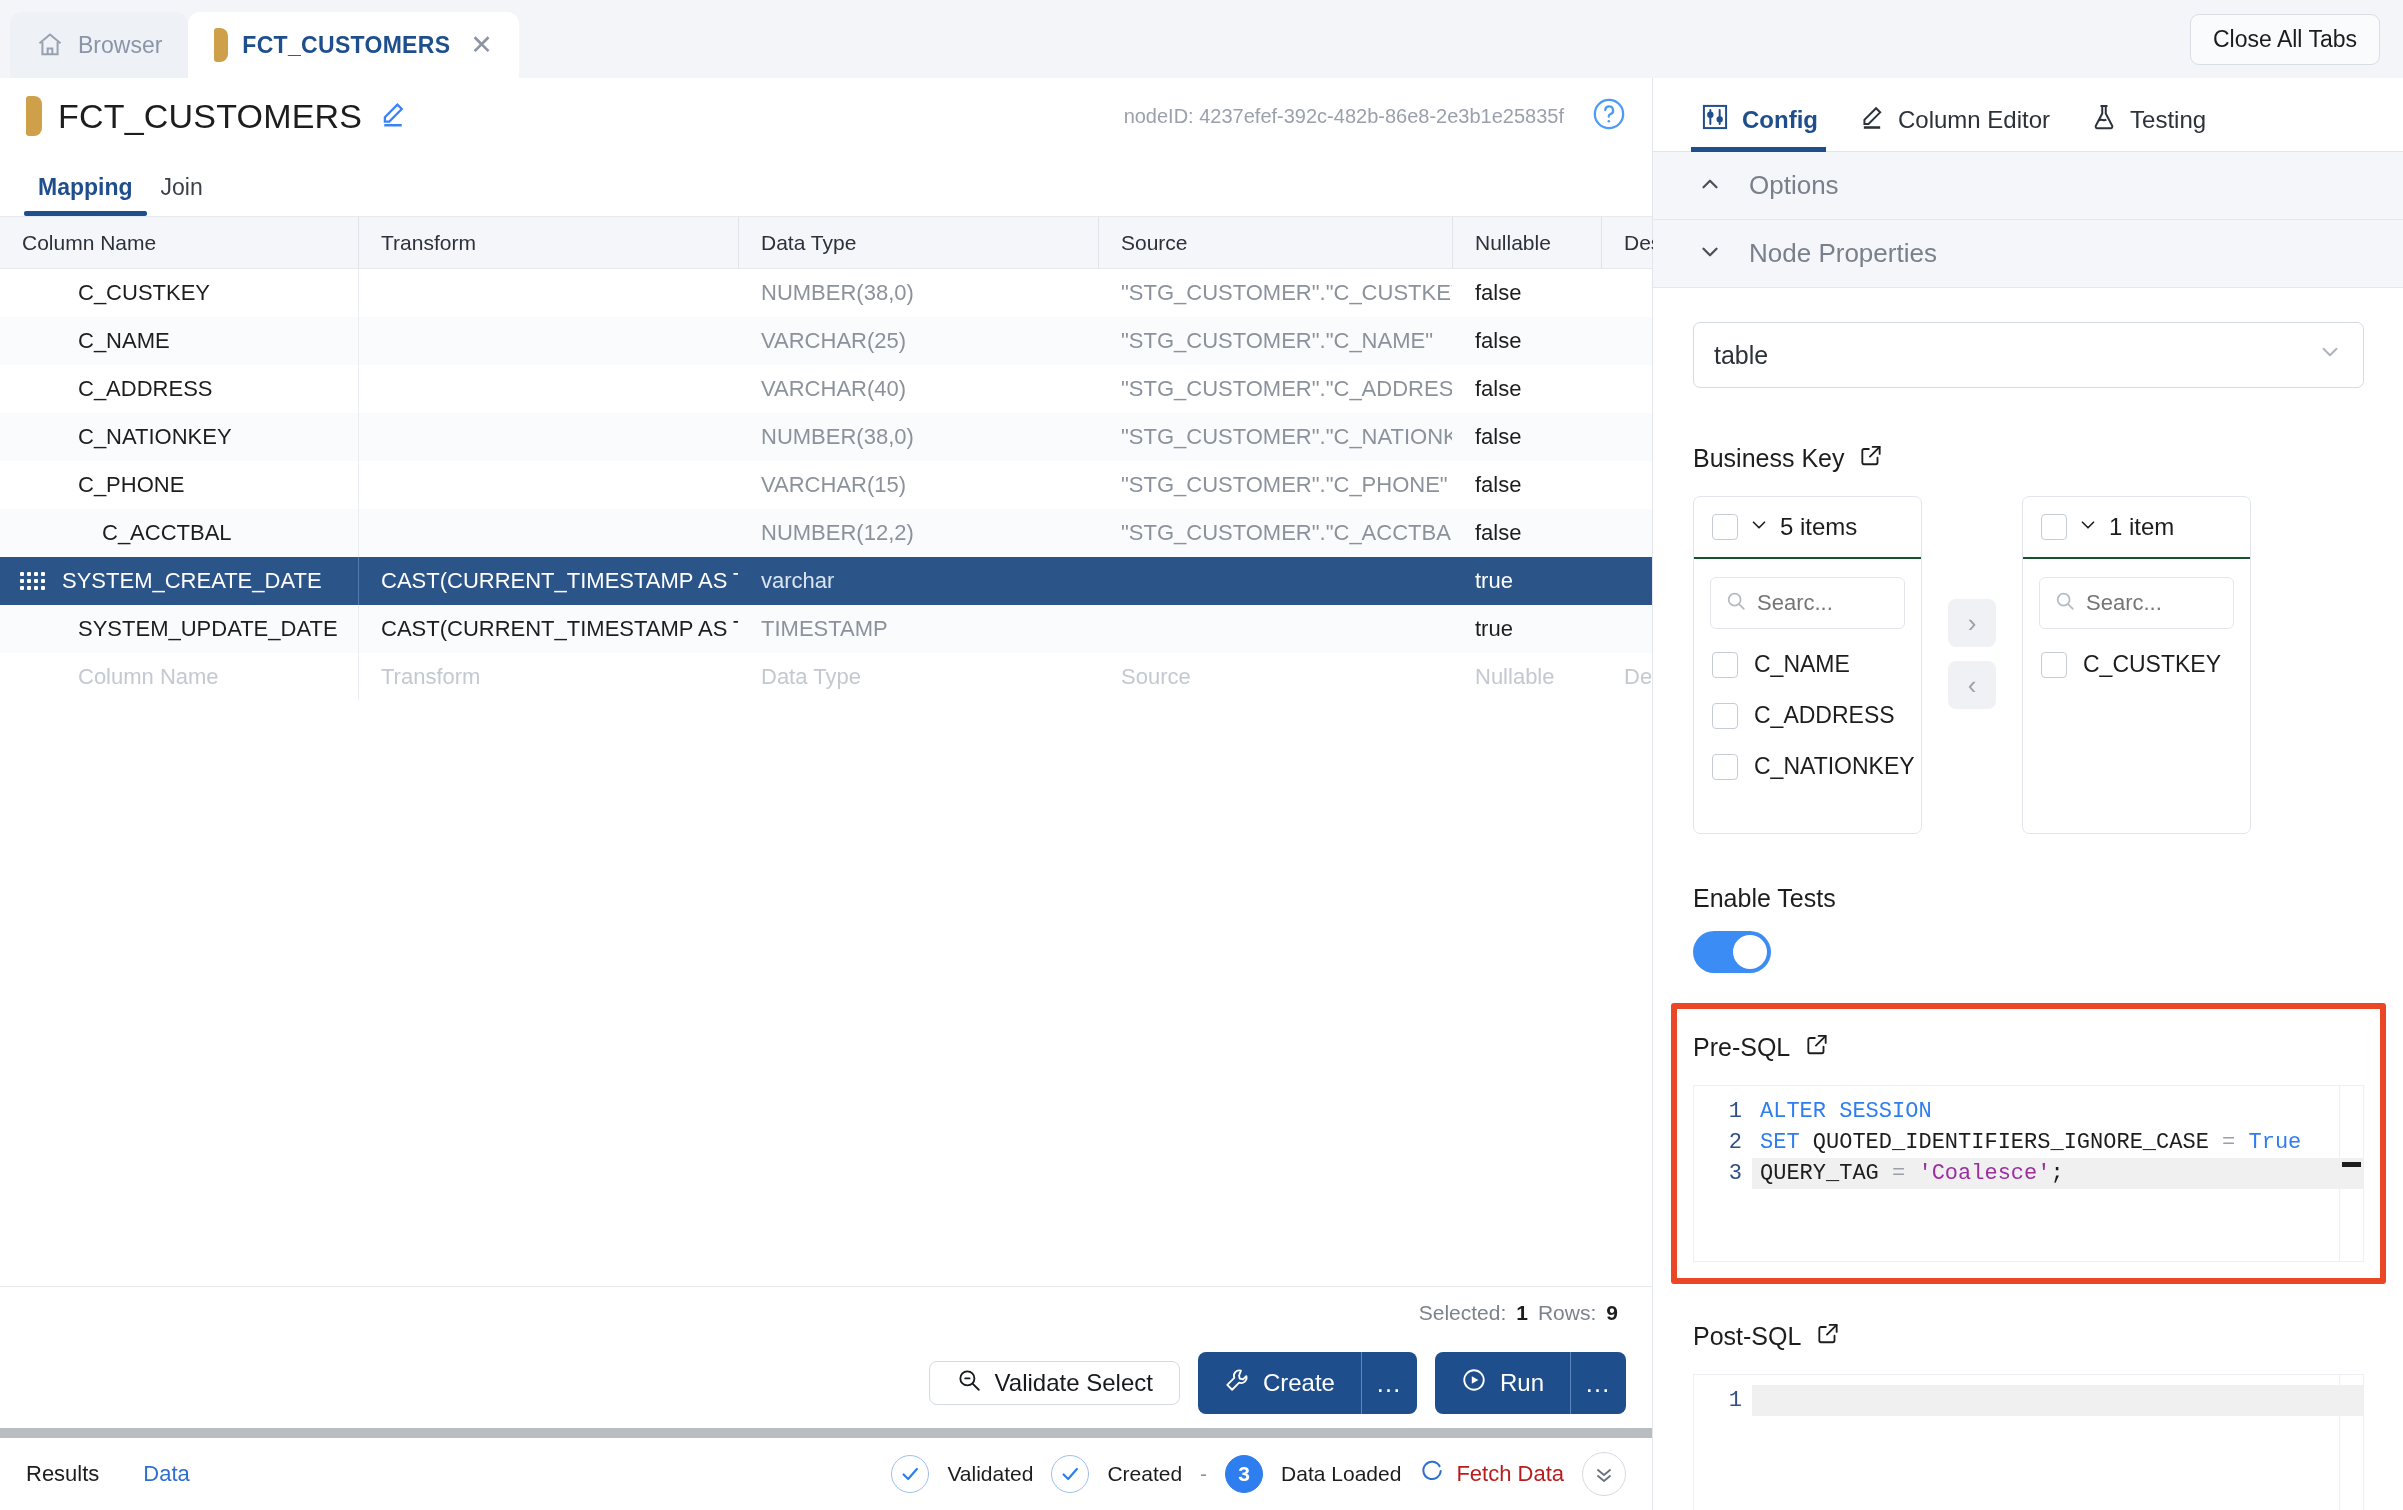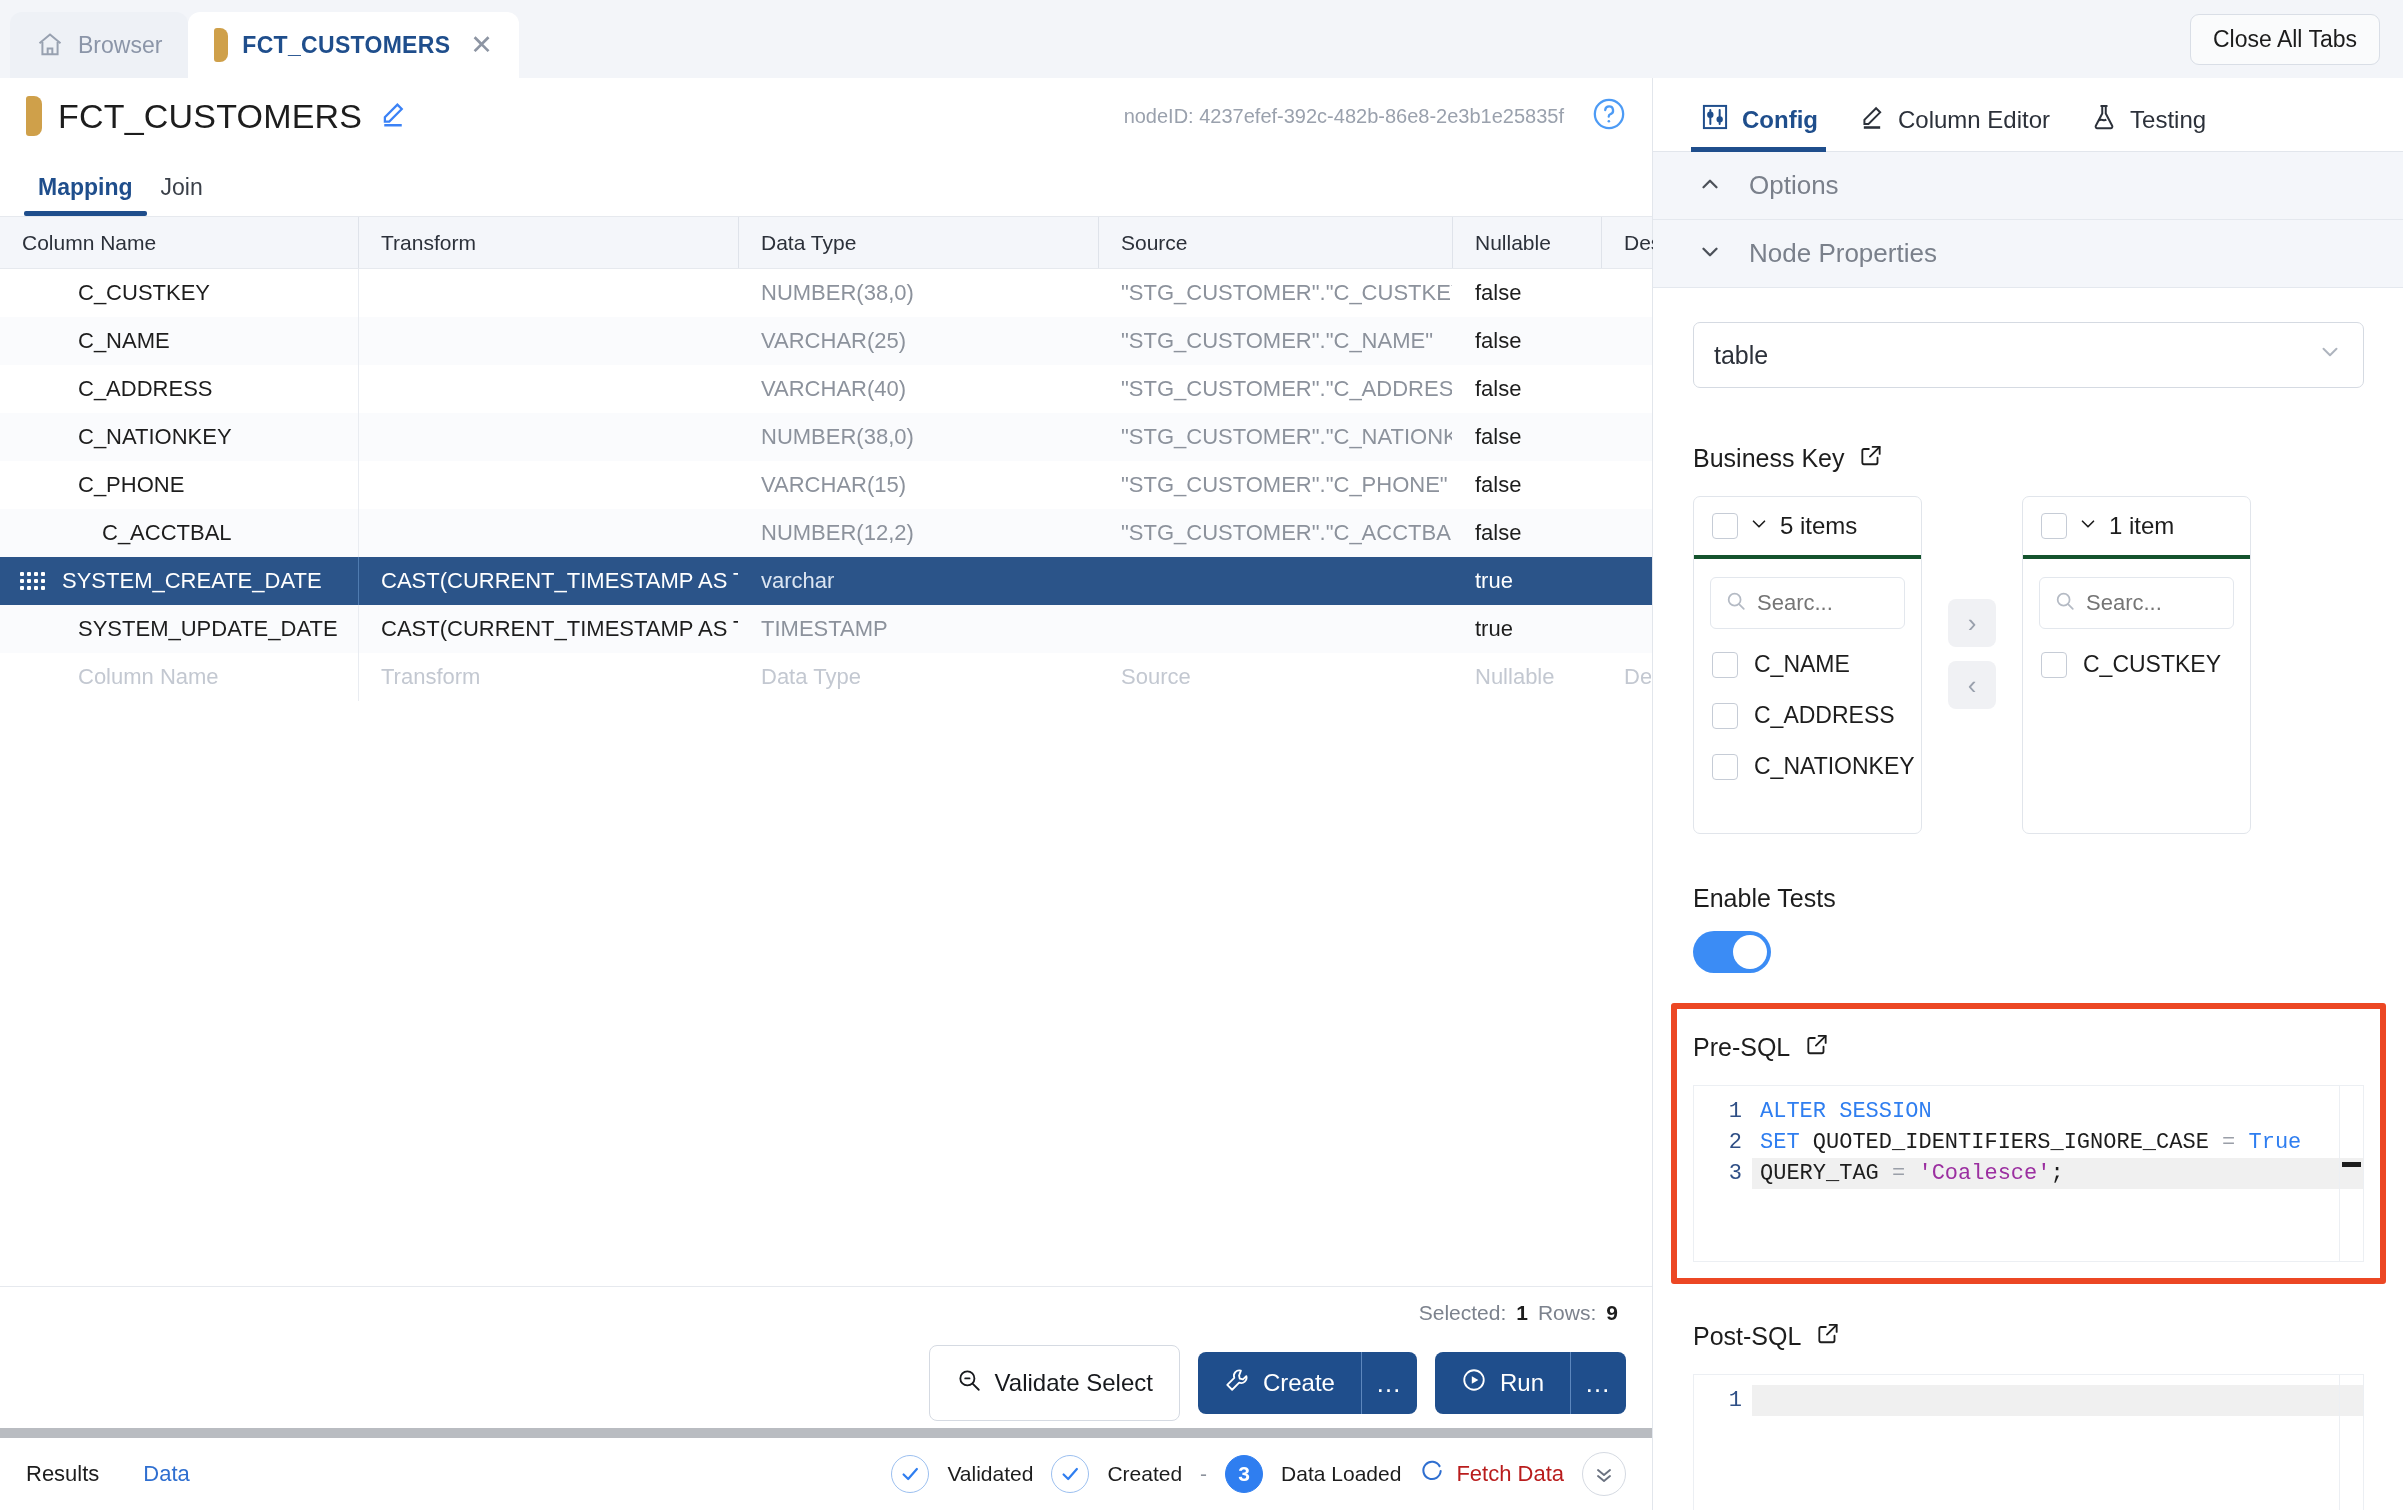--- a/index.html
+++ b/index.html
@@ -74,21 +74,21 @@
 
   
   .w1 { width: 358px; } .w2 { width: 380px; } .w3 { width: 360px; }
   .w4 { width: 354px; } .w5 { width: 149px; } .w6 { width: 50px; }
 
   
   .sel-bar { flex: 0 0 52px; display: flex; align-items: center; justify-content: flex-end; padding-right: 34px;
              font-size: 21px; color: #7c828d; border-top: 1px solid #e6e9ee; gap: 10px;}
   .sel-bar b { color: #1d1d1d; }
   .action-bar { flex: 0 0 90px; display: flex; align-items: center; justify-content: flex-end; gap: 18px; padding-right: 26px; }
-  .btn { display: flex; align-items: center; gap: 13px; font-size: 24px; border-radius: 8px; cursor: pointer; height: 76px; padding: 0 26px;}
+  .btn { display: flex; align-items: center; gap: 13px; font-size: 24px; border-radius: 8px; cursor: pointer; height: 44px; padding: 0 26px;}
   .btn.ghost { background: #fff; border: 1px solid #d5dae2; color: #17191d; }
   .btn-group { display: flex; background: #1f4e8c; border-radius: 8px; overflow: hidden; height: 62px; }
   .btn-group .main { display:flex; align-items:center; gap:13px; color:#fff; font-size:24px; padding: 0 26px; cursor:pointer; }
   .btn-group .dots { display:flex; align-items:center; justify-content:center; width:56px; color:#fff; font-size:26px;
                      border-left:1px solid #5d87bd; cursor:pointer; letter-spacing:2px;}
 
   
   .resizer { flex: 0 0 10px; background: #b9bcc1; cursor: row-resize; }
   .status { flex: 0 0 72px; display: flex; align-items: center; padding: 0 26px; gap: 44px; }
   .status .lres { font-size: 22px; color: #1d1d1d; cursor:pointer;}
@@ -118,21 +118,21 @@
   .fld-label { font-size: 25px; color: #1d1d1d; margin-bottom: 16px; display: flex; align-items: center; gap: 8px;}
   .req { color: #e03a2f; font-size: 25px; }
   .select {
     height: 66px; border: 1px solid #d5dae2; border-radius: 7px; display: flex; align-items: center;
     justify-content: space-between; padding: 0 20px 0 20px; font-size: 25px; color: #2c313a; cursor:pointer;
   }
 
   .bk-label { margin-top: 54px; display:flex; align-items:center; gap: 14px; font-size: 25px; color:#1d1d1d;}
   .bk-row { display: flex; gap: 0; margin-top: 22px; align-items: flex-start; }
   .bk-box { width: 229px; border: 1px solid #e1e5eb; border-radius: 7px; min-height: 338px; display: flex; flex-direction: column;}
-  .bk-head { height: 62px; display: flex; align-items: center; gap: 10px; padding: 0 18px; border-bottom: 4px solid #14532d;}
+  .bk-head { height: 62px; display: flex; align-items: center; gap: 10px; padding: 0 18px; border-bottom: 2px solid #14532d;}
   .cb { width: 26px; height: 26px; border: 1px solid #c6ccd6; border-radius: 4px; background: #fff; flex:0 0 26px; cursor:pointer;}
   .bk-count { font-size: 24px; color: #1d1d1d; }
   .bk-search { margin: 18px 16px 10px 16px; height: 52px; border: 1px solid #e3e7ed; border-radius: 6px;
                display: flex; align-items: center; gap: 10px; padding: 0 14px; }
   .bk-search input { border: none; outline: none; font-size: 22px; color: #9aa1ad; width: 100%; font-family: inherit; background:transparent;}
   .bk-item { display: flex; align-items: center; gap: 16px; padding: 12px 18px; font-size: 23px; color: #1d1d1d; }
   .bk-mid { width: 100px; display: flex; flex-direction: column; align-items: center; gap: 14px; padding-top: 103px; }
   .arrow-btn { width: 48px; height: 48px; background: #f0f1f4; border-radius: 8px; display: flex; align-items: center;
                justify-content: center; color: #9aa1ad; font-size: 26px; cursor: pointer; }
 

